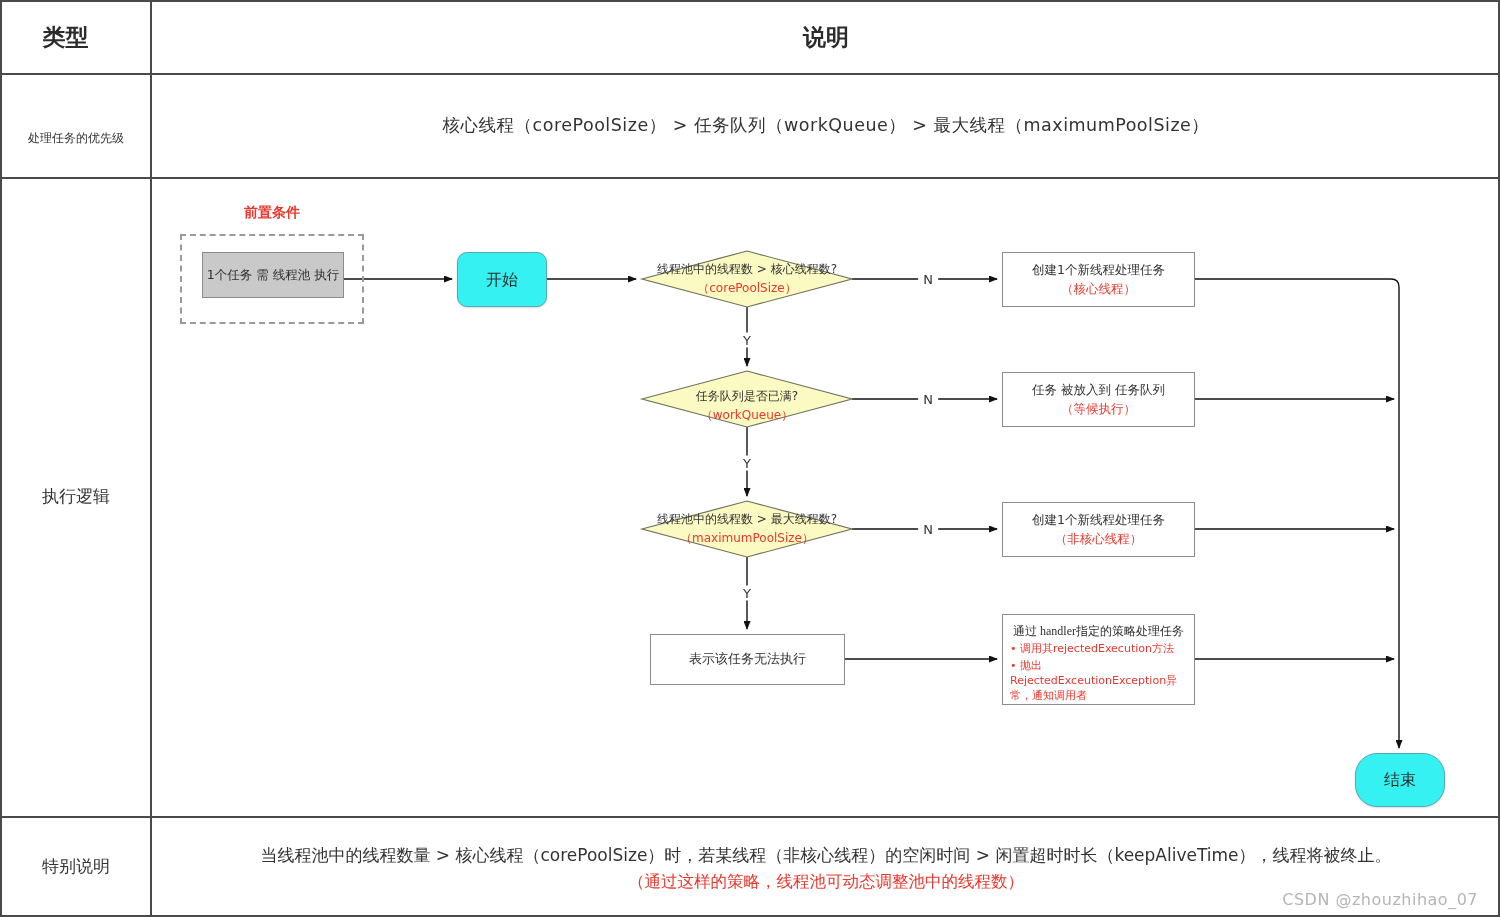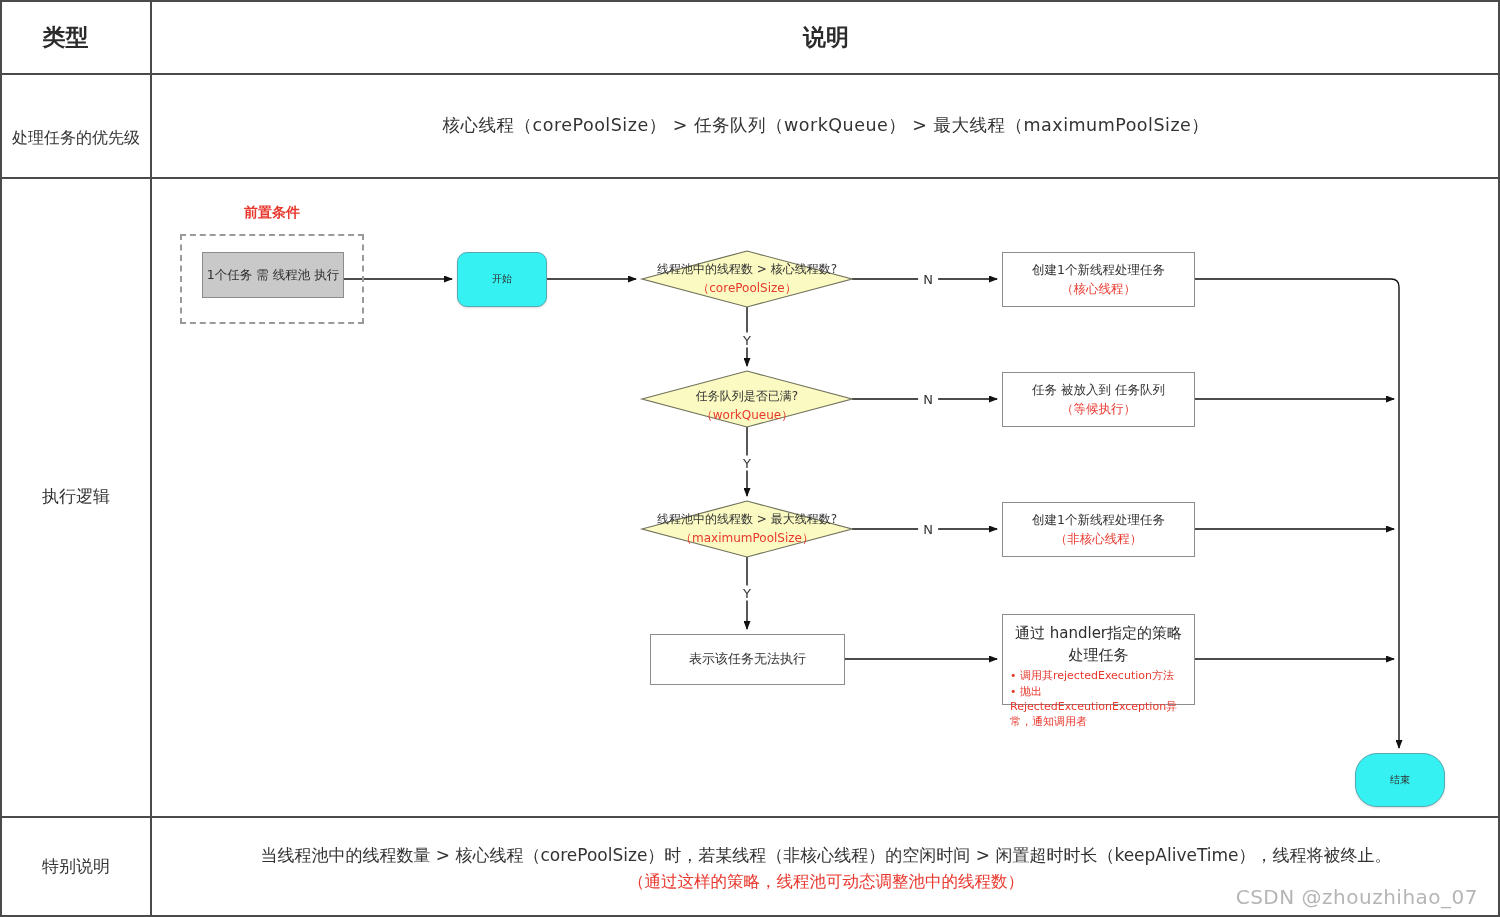--- a/index.html
+++ b/index.html
@@ -9,48 +9,48 @@
     border:2px solid #4a4a4a;box-sizing:border-box;overflow:hidden;
   }
   
   .vline{position:absolute;top:0;bottom:0;left:148px;width:0;border-left:2px solid #4a4a4a;}
   .hline{position:absolute;left:0;right:0;height:0;border-top:2px solid #4a4a4a;}
   .hline.h1{top:71px}.hline.h2{top:175px}.hline.h3{top:814px}
   
   .cellcenter{position:absolute;display:flex;align-items:center;justify-content:center;text-align:center;}
   .type-header{left:0;top:0;width:127px;height:71px;font-size:23px;font-weight:bold;color:#2b2b2b;}
   .desc-header{left:148px;top:0;width:1352px;height:71px;font-size:23px;font-weight:bold;color:#2b2b2b;}
-  .priority-label{left:0;top:71px;width:148px;height:131px;font-size:16px;}
+  .priority-label{left:0;top:71px;width:148px;height:131px;font-size:12px;}
   .priority-content{left:148px;top:71px;width:1352px;height:104px;font-size:17.5px;letter-spacing:.5px;}
   .logic-label{left:0;top:175px;width:148px;height:639px;font-size:17px;}
   .special-label{left:0;top:814px;width:148px;height:101px;font-size:17px;}
   .special-line1{left:148px;top:840px;width:1352px;height:26px;font-size:17px;}
   .special-line2{left:148px;top:868px;width:1352px;height:24px;font-size:16.5px;color:#e8382e;}
   
   .node{position:absolute;box-sizing:border-box;display:flex;flex-direction:column;align-items:center;justify-content:center;text-align:center;line-height:1.45;}
   .precondition{left:178px;top:200px;width:184px;height:20px;color:#e8382e;font-weight:bold;font-size:14px;}
   .dashedbox{left:178px;top:232px;width:184px;height:90px;border:2px dashed #9a9a9a;background:transparent;}
   .taskbox{left:200px;top:250px;width:142px;height:46px;background:#c9c9c9;border:1px solid #8c8c8c;font-size:12.5px;color:#2e2e2e;}
-  .startend{background:#35f1f1;border:1px solid #54a9b4;border-radius:10px;font-size:10px;color:#2e2e2e;box-shadow:0 1px 2px rgba(0,0,0,.15);}
+  .startend{background:#35f1f1;border:1px solid #54a9b4;border-radius:10px;font-size:16px;color:#2e2e2e;box-shadow:0 1px 2px rgba(0,0,0,.15);}
   .start{left:455px;top:250px;width:90px;height:55px;}
   .end{left:1353px;top:751px;width:90px;height:54px;border-radius:22px;}
   .dtext{font-size:12px;line-height:1.55;}
   .d1{left:638px;top:249px;width:214px;height:56px;}
   .d2{left:638px;top:376px;width:214px;height:56px;text-align:center;}
   .d3{left:638px;top:499px;width:214px;height:56px;}
   .action{left:1000px;width:193px;height:55px;background:#fff;border:1px solid #8c8c8c;font-size:12.5px;}
   .a1{top:250px}.a2{top:370px}.a3{top:500px}
   .reject{left:648px;top:632px;width:195px;height:51px;background:#fff;border:1px solid #8c8c8c;font-size:13px;}
   .handler{left:1000px;top:612px;width:193px;height:91px;background:#fff;border:1px solid #8c8c8c;padding:5px 7px;justify-content:flex-start;}
-  .handler .h-title{font-size:15px;color:#2e2e2e;margin-top:3px;}
+  .handler .h-title{font-size:12px;color:#2e2e2e;margin-top:3px;font-family:Liberation Serif, serif;}
   .handler .h-bullet{font-size:11px;color:#e8382e;text-align:left;width:100%;line-height:1.35;margin-top:2px;}
   .redline{color:#e8382e;}
   .yn{position:absolute;background:#fff;padding:0 5px;font-size:13px;color:#333;transform:translate(-50%,-50%);}
   .flowsvg{position:absolute;left:0;top:0;width:1500px;height:917px;}
-  .watermark{position:absolute;right:20px;bottom:6px;font-size:20px;color:#b5b5b5;letter-spacing:.5px;}
+  .watermark{position:absolute;right:20px;bottom:6px;font-size:16px;color:#b5b5b5;letter-spacing:.5px;}
 </style>
 </head>
 <body>
 
 <div class="page">
 
   <svg class="flowsvg" viewBox="0 0 1500 917">
     <defs>
       <marker id="ah" markerWidth="9" markerHeight="7" refX="8" refY="3.5" orient="auto" markerUnits="userSpaceOnUse">
         <path d="M0,0 L9,3.5 L0,7 Z" fill="#111"></path>

